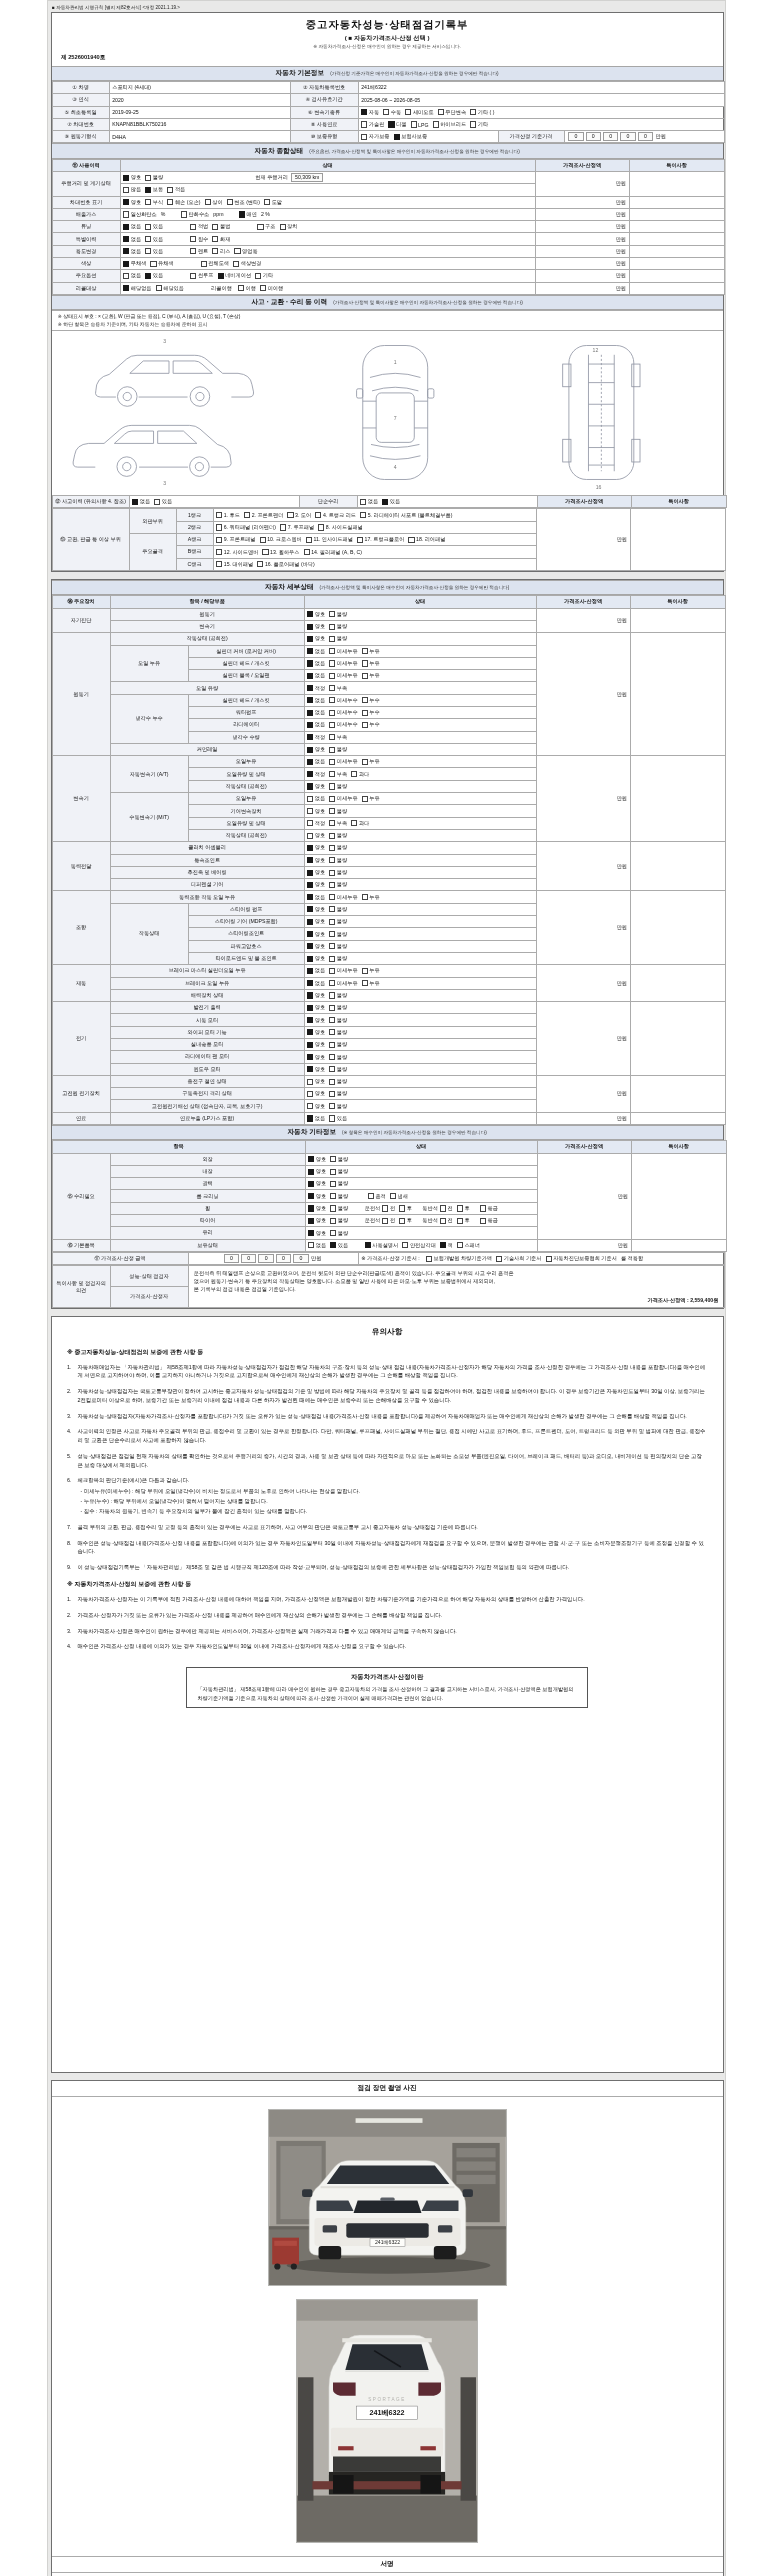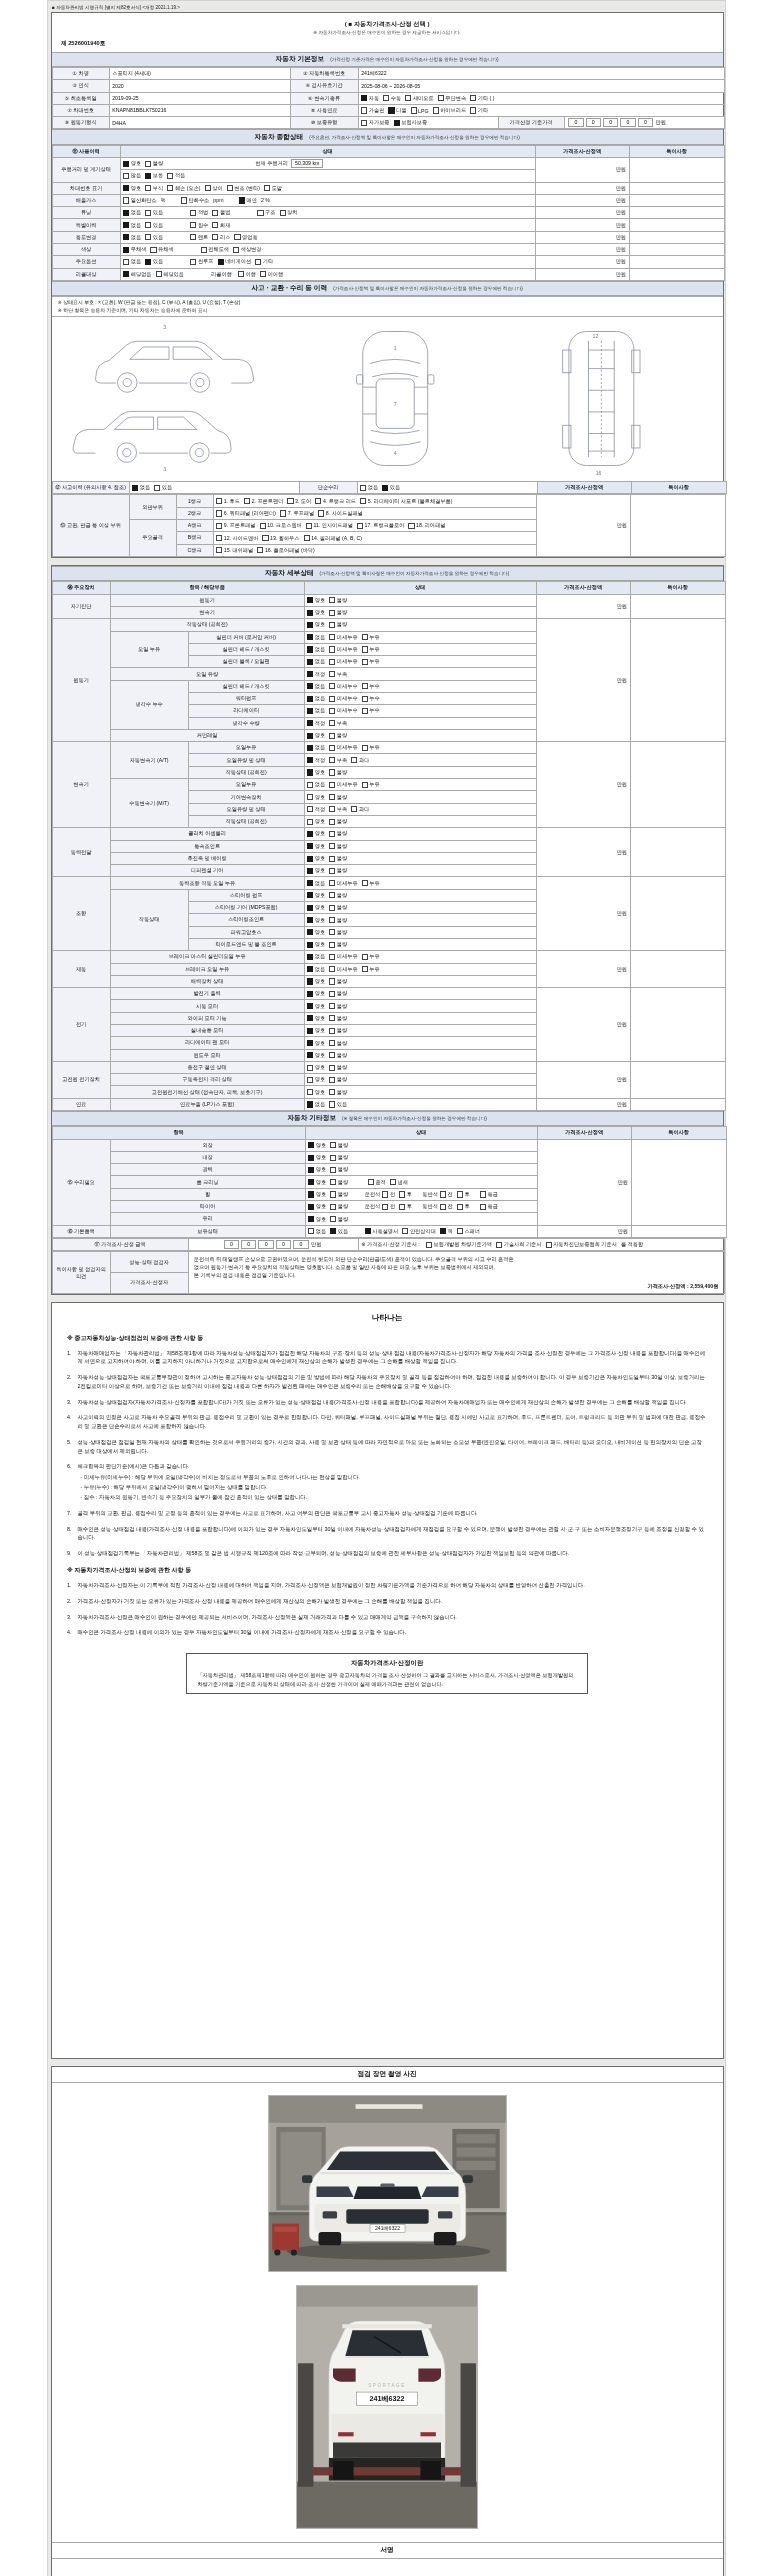--- a/index.html
+++ b/index.html
@@ -72,20 +72,21 @@
   svg text{font-family:"Liberation Sans","DejaVu Sans",sans-serif;}
 </style>
 </head>
 <body>
 
 <div class="sheet">
   <div class="formref">■ 자동차관리법 시행규칙 [별지 제82호서식] &lt;개정 2021.1.19.&gt;</div>
 
   <div class="panel">
     <div class="doc-head">
+      <div class="doc-title">중고자동차성능·상태점검기록부</div>
       <div class="doc-sub">( ■ 자동차가격조사·산정 선택 )</div>
       <div class="doc-note">※ 자동차가격조사·산정은 매수인이 원하는 경우 제공하는 서비스입니다.</div>
       <div class="doc-no">제 2526001940호</div>
     </div>
 
     <div class="secbar">
       <span>자동차 기본정보</span>
       <span class="note">(가격산정 기준가격은 매수인이 자동차가격조사·산정을 원하는 경우에만 적습니다)</span>
     </div>
     <table class="grid">
@@ -1263,21 +1264,21 @@
             <td rowspan="2" class="txt"><span class="tpart">운전석측 뒤 테일램프 손상으로 교환하였으며, 운전석 뒷도어 외판 단순수리(판금/도색) 흔적이 있습니다. 주요골격 부위의 사고 수리 흔적은</span><br><span class="tpart">없으며 원동기·변속기 등 주요장치의 작동상태는 양호합니다. 소모품 및 일반 사용에 따른 마모·노후 부위는 보증범위에서 제외되며,</span><br><span class="tpart">본 기록부의 점검 내용은 점검일 기준입니다.</span><div class="rt">가격조사·산정액 : 2,559,400원</div></td>
           </tr>
           <tr>
             <td class="lab" style="height: 17.5px;">가격조사·산정자</td>
           </tr>
         </tbody>
       </table>
   </div>
 
   <div class="panel notice">
-    <div class="notice-title">나타나는</div>
+    <div class="notice-title">유의사항</div>
     <div class="notice-sec">※ 중고자동차성능·상태점검의 보증에 관한 사항 등</div>
     <div>
         <div class="n-item">
           <span class="n-num">1.</span>
           <div class="n-body">자동차매매업자는 「자동차관리법」 제58조제1항에 따라 자동차성능·상태점검자가 점검한 해당 자동차의 구조·장치 등의 성능·상태 점검 내용(자동차가격조사·산정자가 해당 자동차의 가격을 조사·산정한 경우에는 그 가격조사·산정 내용을 포함합니다)을 매수인에게 서면으로 고지하여야 하며, 이를 고지하지 아니하거나 거짓으로 고지함으로써 매수인에게 재산상의 손해가 발생한 경우에는 그 손해를 배상할 책임을 집니다.</div>
         </div>
         <div class="n-item">
           <span class="n-num">2.</span>
           <div class="n-body">자동차성능·상태점검자는 국토교통부장관이 정하여 고시하는 중고자동차 성능·상태점검의 기준 및 방법에 따라 해당 자동차의 주요장치 및 골격 등을 점검하여야 하며, 점검한 내용을 보증하여야 합니다. 이 경우 보증기간은 자동차인도일부터 30일 이상, 보증거리는 2천킬로미터 이상으로 하며, 보증기간 또는 보증거리 이내에 점검 내용과 다른 하자가 발견된 때에는 매수인은 보증수리 또는 손해배상을 요구할 수 있습니다.</div>
         </div>

